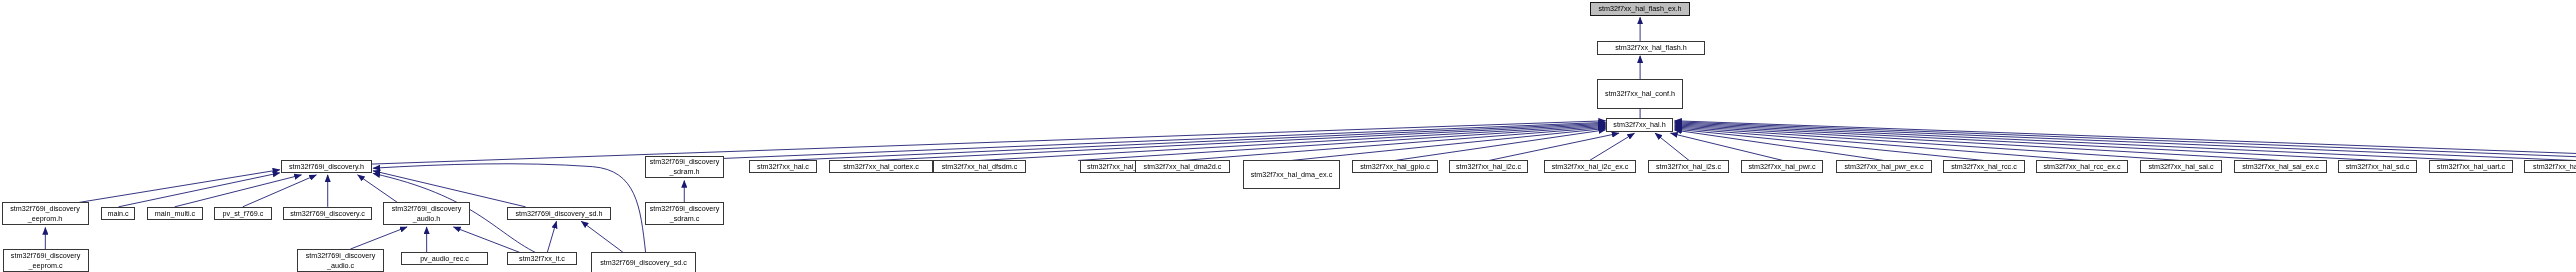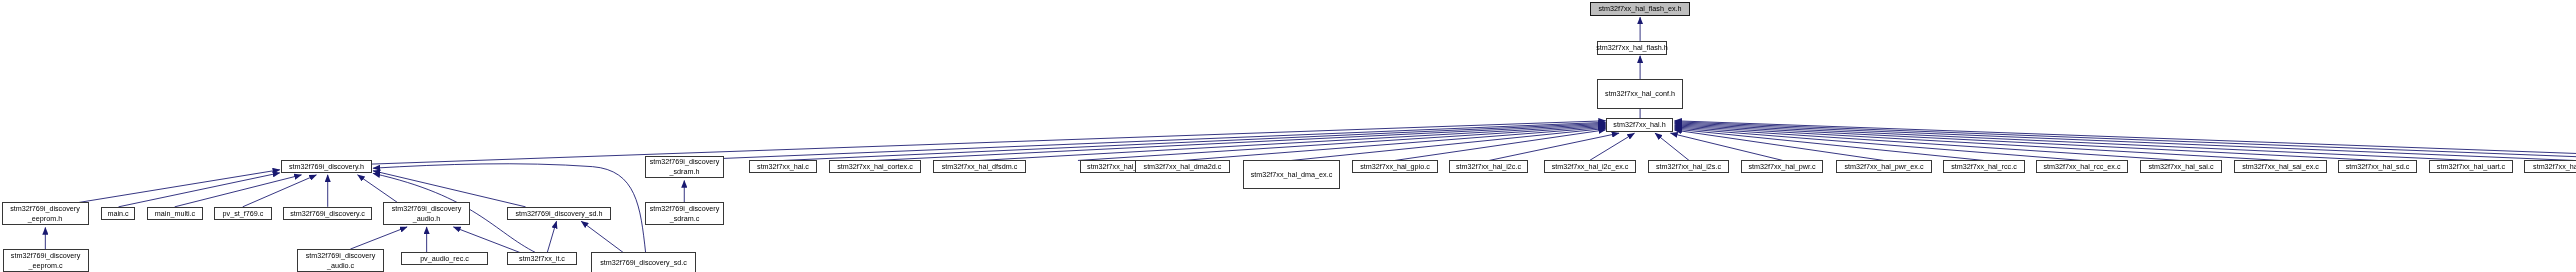--- a/index.html
+++ b/index.html
@@ -80,28 +80,28 @@
         <path d="M88,483 L88,441" marker-end="url(#arrow)"></path>
         <path d="M680,483 L790,440" marker-end="url(#arrow)"></path>
         <path d="M828,490 L828,440" marker-end="url(#arrow)"></path>
         <path d="M1010,490 L880,440" marker-end="url(#arrow)"></path>
         <path d="M1062,490 L1080,429" marker-end="url(#arrow)"></path>
         <path d="M1210,490 L1128,429" marker-end="url(#arrow)"></path>
       </g>
   </svg>
   <div id="node-layer">
       <div class="node root" style="left: 1590px; top: 2.1px; width: 100px; height: 14px;">stm32f7xx_hal_flash_ex.h</div>
-      <div class="node" style="left: 1597px; top: 41px; width: 70px; height: 14px;">stm32f7xx_hal_flash.h</div>
+      <div class="node" style="left: 1597px; top: 41px; width: 108px; height: 14px;">stm32f7xx_hal_flash.h</div>
       <div class="node" style="left: 1597px; top: 79px; width: 86px; height: 30px;">stm32f7xx_hal_conf.h</div>
       <div class="node" style="left: 1606px; top: 118px; width: 67px; height: 14px;">stm32f7xx_hal.h</div>
       <div class="node" style="left: 281px; top: 160px; width: 91px; height: 13.4px;">stm32f769i_discovery.h</div>
       <div class="node" style="left: 645px; top: 156px; width: 79px; height: 22px;">stm32f769i_discovery
 _sdram.h</div>
       <div class="node" style="left: 749px; top: 160px; width: 68px; height: 13.4px;">stm32f7xx_hal.c</div>
-      <div class="node" style="left: 829px; top: 160px; width: 92px; height: 13.4px;">stm32f7xx_hal_cortex.c</div>
+      <div class="node" style="left: 829px; top: 160px; width: 104px; height: 13.4px;">stm32f7xx_hal_cortex.c</div>
       <div class="node" style="left: 933px; top: 160px; width: 93px; height: 13.4px;">stm32f7xx_hal_dfsdm.c</div>
       <div class="node" style="left: 1036px; top: 160px; width: 84px; height: 13.4px; margin-left: 44px;">stm32f7xx_hal_dma.c</div>
       <div class="node" style="left: 1135px; top: 160px; width: 95px; height: 13.4px;">stm32f7xx_hal_dma2d.c</div>
       <div class="node" style="left: 1243px; top: 160px; width: 97px; height: 29px;">stm32f7xx_hal_dma_ex.c</div>
       <div class="node" style="left: 1352px; top: 160px; width: 86px; height: 13.4px;">stm32f7xx_hal_gpio.c</div>
       <div class="node" style="left: 1449px; top: 160px; width: 79px; height: 13.4px;">stm32f7xx_hal_i2c.c</div>
       <div class="node" style="left: 1544px; top: 160px; width: 92px; height: 13.4px;">stm32f7xx_hal_i2c_ex.c</div>
       <div class="node" style="left: 1648px; top: 160px; width: 81px; height: 13.4px;">stm32f7xx_hal_i2s.c</div>
       <div class="node" style="left: 1741px; top: 160px; width: 82px; height: 13.4px;">stm32f7xx_hal_pwr.c</div>
       <div class="node" style="left: 1836px; top: 160px; width: 96px; height: 13.4px;">stm32f7xx_hal_pwr_ex.c</div>

